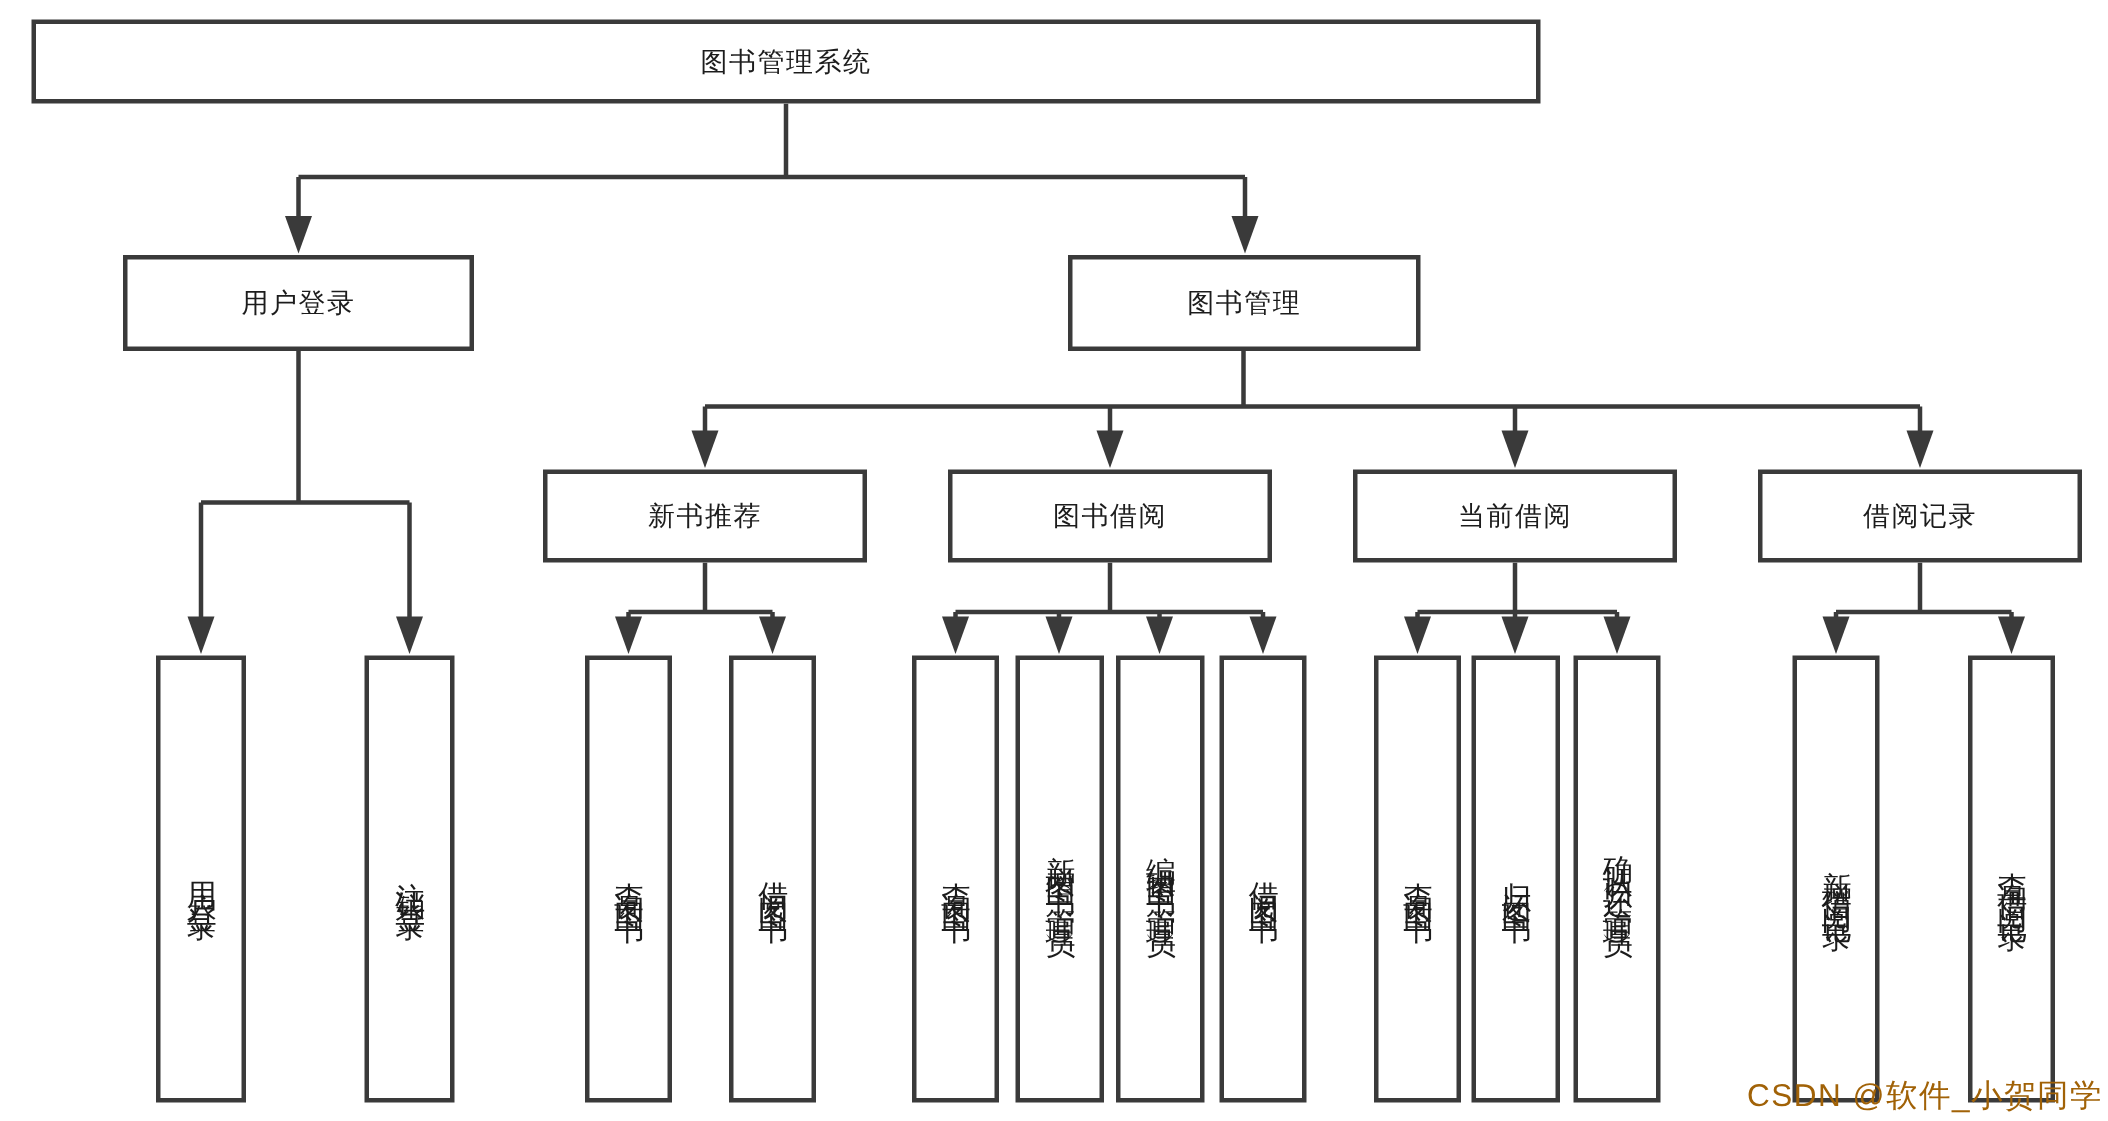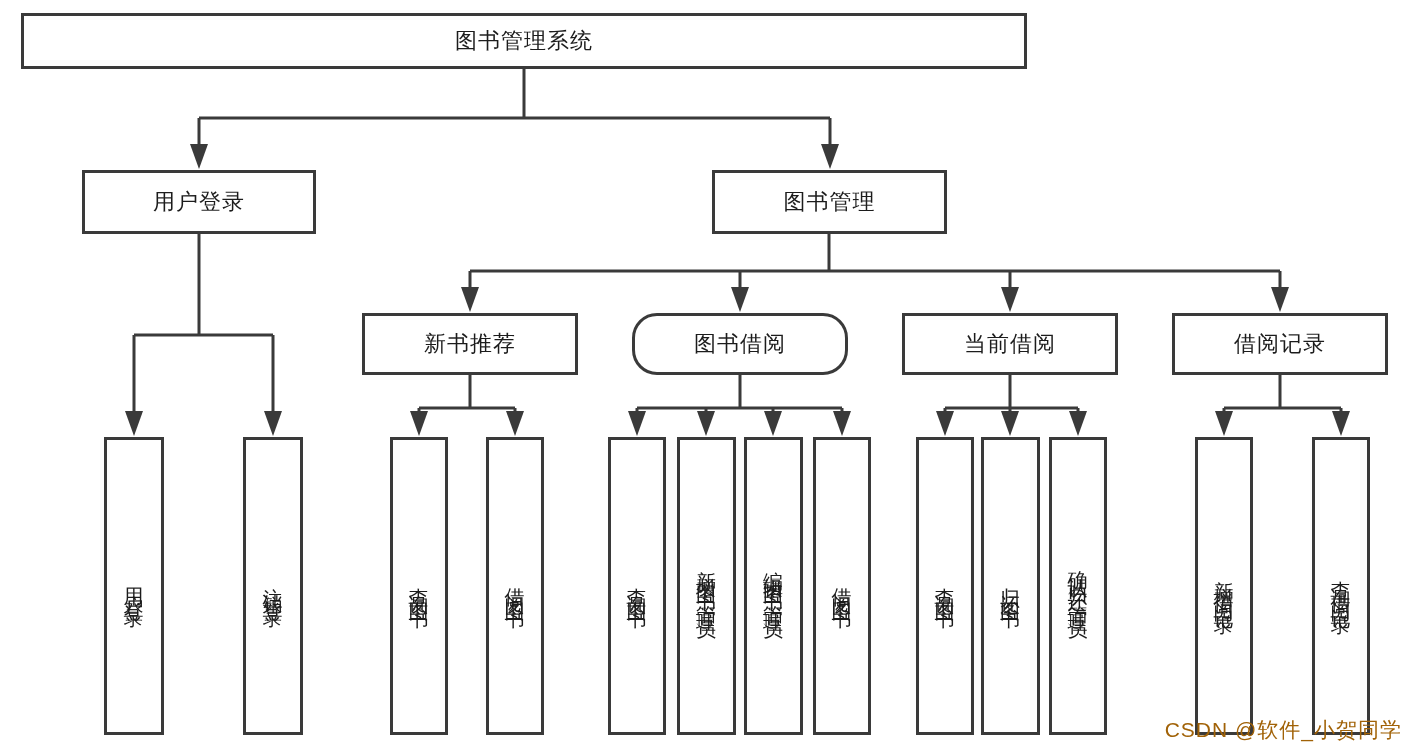--- a/index.html
+++ b/index.html
@@ -17,21 +17,21 @@
   .wires{position:absolute;left:0;top:0;z-index:1;}
   .node{
     position:absolute;
     box-sizing:border-box;
     border:3px solid var(--line);
     background:#fff;
     color:var(--text);
     display:flex;align-items:center;justify-content:center;
     z-index:2;
   }
-  .h-node{font-size:22px;letter-spacing:1px;}
+  .h-node{font-size:18px;letter-spacing:1px;}
   .root{left:21px;top:13px;width:1006px;height:56px;}
   .lvl2{height:64px;}
   .lvl3{height:62px;top:313px;width:216px;}
   .leaf{top:437px;height:298px;}
   .leaf span{
     writing-mode:vertical-rl;
     text-orientation:upright;
     font-size:20px;
     letter-spacing:7px;
     line-height:1.0;
@@ -94,21 +94,21 @@
   <div class="node h-node lvl2" style="left:82px;top:170px;width:234px;">
     <span>用户登录</span>
   </div>
   <div class="node h-node lvl2" style="left:712px;top:170px;width:235px;">
     <span>图书管理</span>
   </div>
 
   <div class="node h-node lvl3" style="left:362px;">
     <span>新书推荐</span>
   </div>
-  <div class="node h-node lvl3" style="left:632px;border-radius:25px;">
+  <div class="node h-node lvl3" style="left:632px;">
     <span>图书借阅</span>
   </div>
   <div class="node h-node lvl3" style="left:902px;">
     <span>当前借阅</span>
   </div>
   <div class="node h-node lvl3" style="left:1172px;">
     <span>借阅记录</span>
   </div>
 
   <div class="node leaf" style="left:104px;width:60px;">

